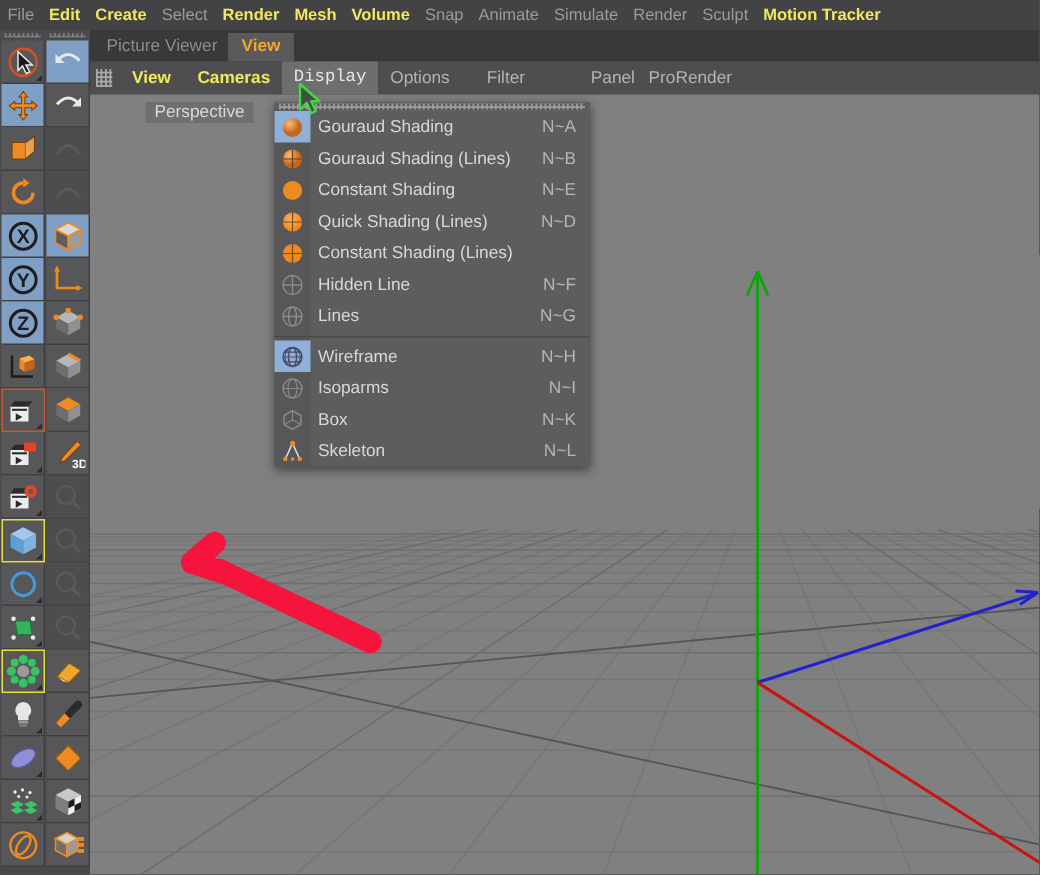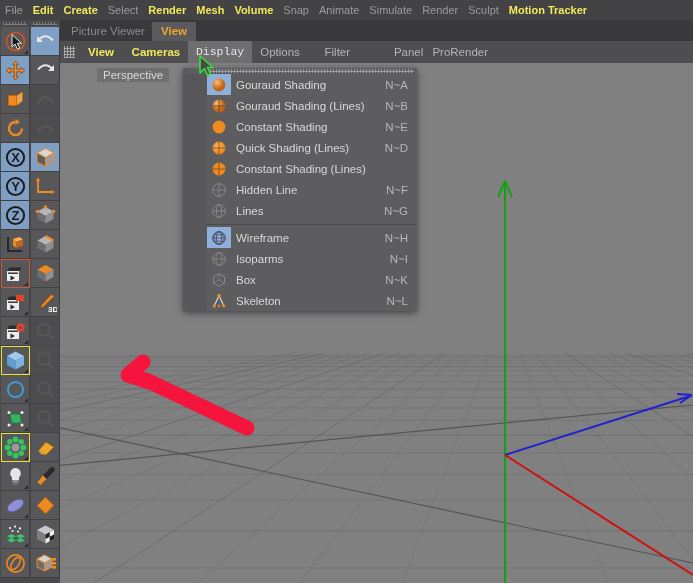--- a/index.html
+++ b/index.html
@@ -59,21 +59,21 @@
   .vm.open{background:#6e6e70;color:#e6e6e6;font-family:Liberation Mono, monospace;}
 
   
   #viewport{position:absolute;left:0;top:43px;width:633px;height:520px;
             background:#808080;overflow:hidden;}
   #persp{position:absolute;left:17px;top:5px;background:#6f6f6f;color:#d9d9d9;
          font-size:11.5px;padding:1px 6px;margin-left:20px;}
 
   
   #dd{position:absolute;left:183px;top:68px;width:210px;background:#5d5d5f;
-      box-shadow:0 2px 7px rgba(0,0,0,.5);z-index:40;padding-left:24px;}
+      box-shadow:0 2px 7px rgba(0,0,0,.5);z-index:40;}
   #ddgrip{height:6px;position:relative;overflow:hidden;background:#5d5d5f;}
   #ddgrip:after{content:"";position:absolute;left:3px;top:1px;right:3px;height:4px;
      background-image:repeating-linear-gradient(90deg,#9d9d9f 0 1px,transparent 1px 3px),
                       repeating-linear-gradient(0deg,#9d9d9f 0 1px,transparent 1px 3px);
      background-size:3px 3px;}
   #ddicons{position:absolute;left:0;top:6px;width:24px;bottom:0;background:#575759;}
   .mi{position:relative;height:21px;display:flex;align-items:center;z-index:2;}
   .mi .ic{width:24px;height:21px;position:relative;flex:0 0 24px;}
   .mi .ic.selbg{background:#8fb0d8;}
   .mi .ic svg{position:absolute;left:4px;top:3px;}

